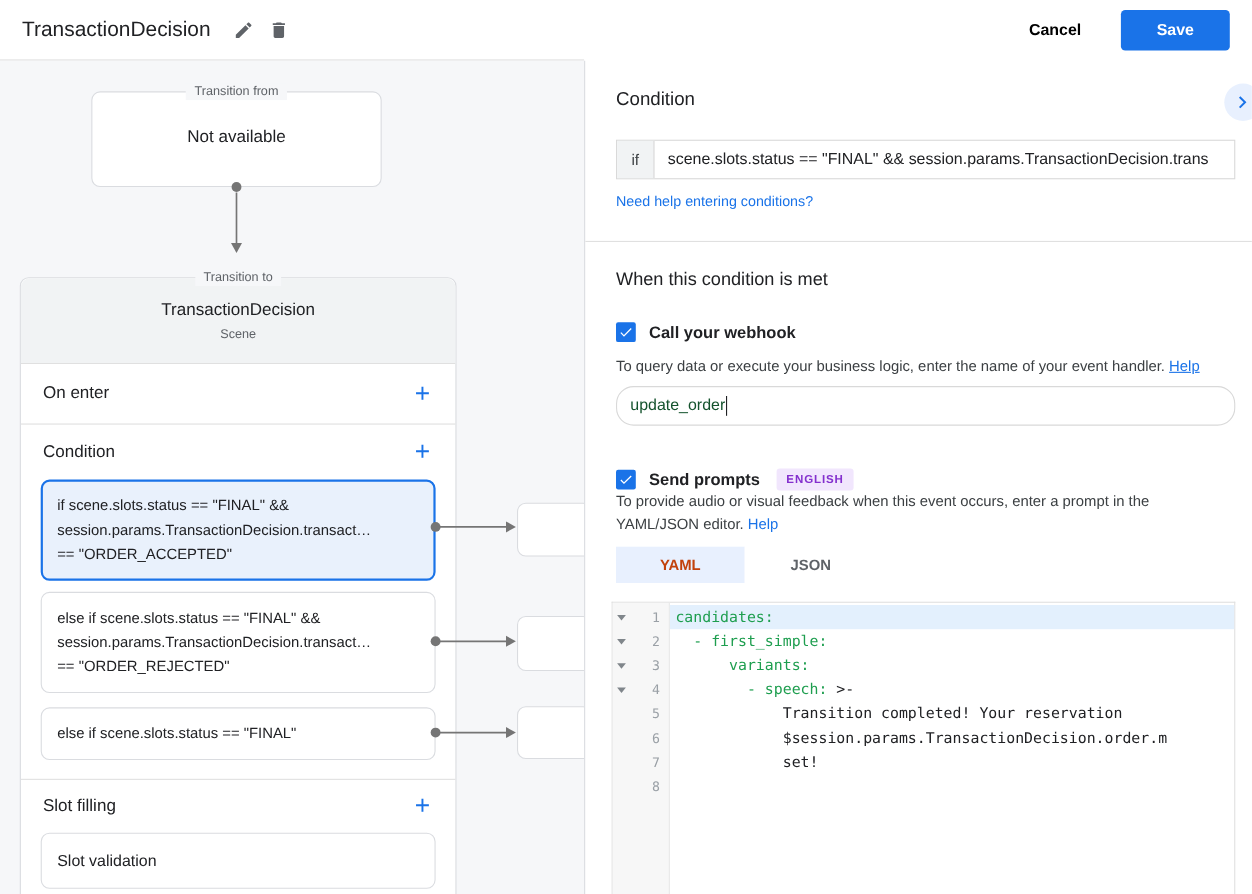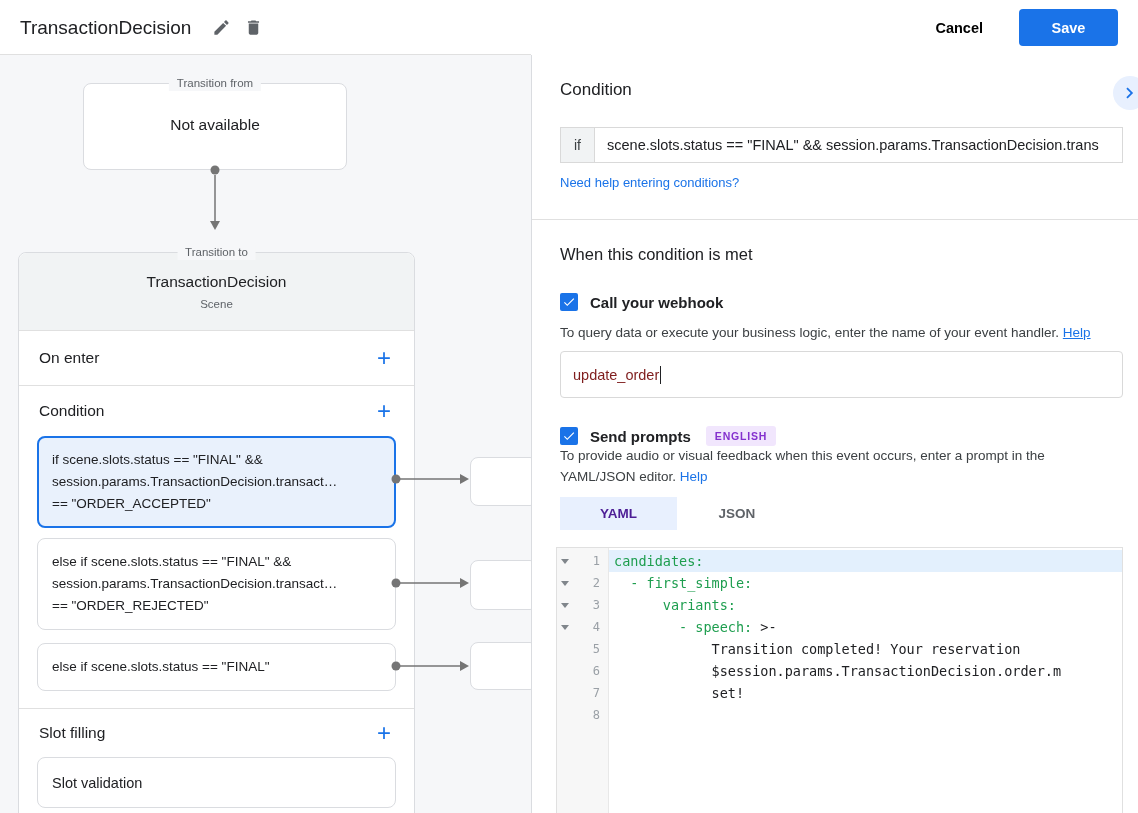--- a/index.html
+++ b/index.html
@@ -93,29 +93,29 @@
   .lang-badge { margin-left:15px; background:#f1e6fd; color:#8430ce; font-size:10.5px; font-weight:bold;
                 letter-spacing:0.8px; padding:4px 9px; border-radius:3px; }
 
   .helper { position:absolute; left:28px; font-size:13.5px; line-height:21px; color:#3c4043; }
   .helper-webhook { top:267px; width:580px; }
   .helper-prompts { top:390px; width:552px; }
   .helper a { color:#1a73e8; }
   .helper a.u { text-decoration:underline; }
   .helper a.nu { text-decoration:none; }
 
-  .webhook-input { position:absolute; left:28px; top:296px; width:563px; height:47px;
-                   border:1px solid #d9d9d9; border-radius:4px; display:flex; align-items:center;
-                   padding:0 12px; font-size:14.5px; color:#7f1d1d; cursor:text; background:#fff; }
+  .webhook-input { position:absolute; left:28px; top:296px; width:563px; height:36px;
+                   border:1px solid #d9d9d9; border-radius:16px; display:flex; align-items:center;
+                   padding:0 12px; font-size:14.5px; color:#14532d; cursor:text; background:#fff; }
   .caret { width:1px; height:18px; background:#202124; margin-left:1px; }
 
   .tabs { position:absolute; left:28px; top:442px; display:flex; }
   .tab { height:33px; display:flex; align-items:center; justify-content:center; font-size:13.5px;
          font-weight:bold; cursor:pointer; }
-  .tab-yaml { width:117px; background:#e8f0fe; color:#4c1d95; }
+  .tab-yaml { width:117px; background:#e8f0fe; color:#c2410c; }
   .tab-json { width:120px; background:#fff; color:#5f6368; }
 
   .editor { position:absolute; left:24px; top:492px; width:567px; bottom:0;
             border:1px solid #e0e0e0; border-bottom:none; background:#fff;
             font-family:"DejaVu Sans Mono",monospace; font-size:13.5px; }
   .gutter-bg { position:absolute; left:0; top:0; bottom:0; width:52px; background:#f7f7f7;
                border-right:1px solid #e8e8e8; }
   .code-lines { position:relative; z-index:1; padding-top:2px; }
   .code-line { display:flex; height:22px; align-items:center; }
   .ln-fold { width:16px; padding-left:4px; display:flex; align-items:center; }

